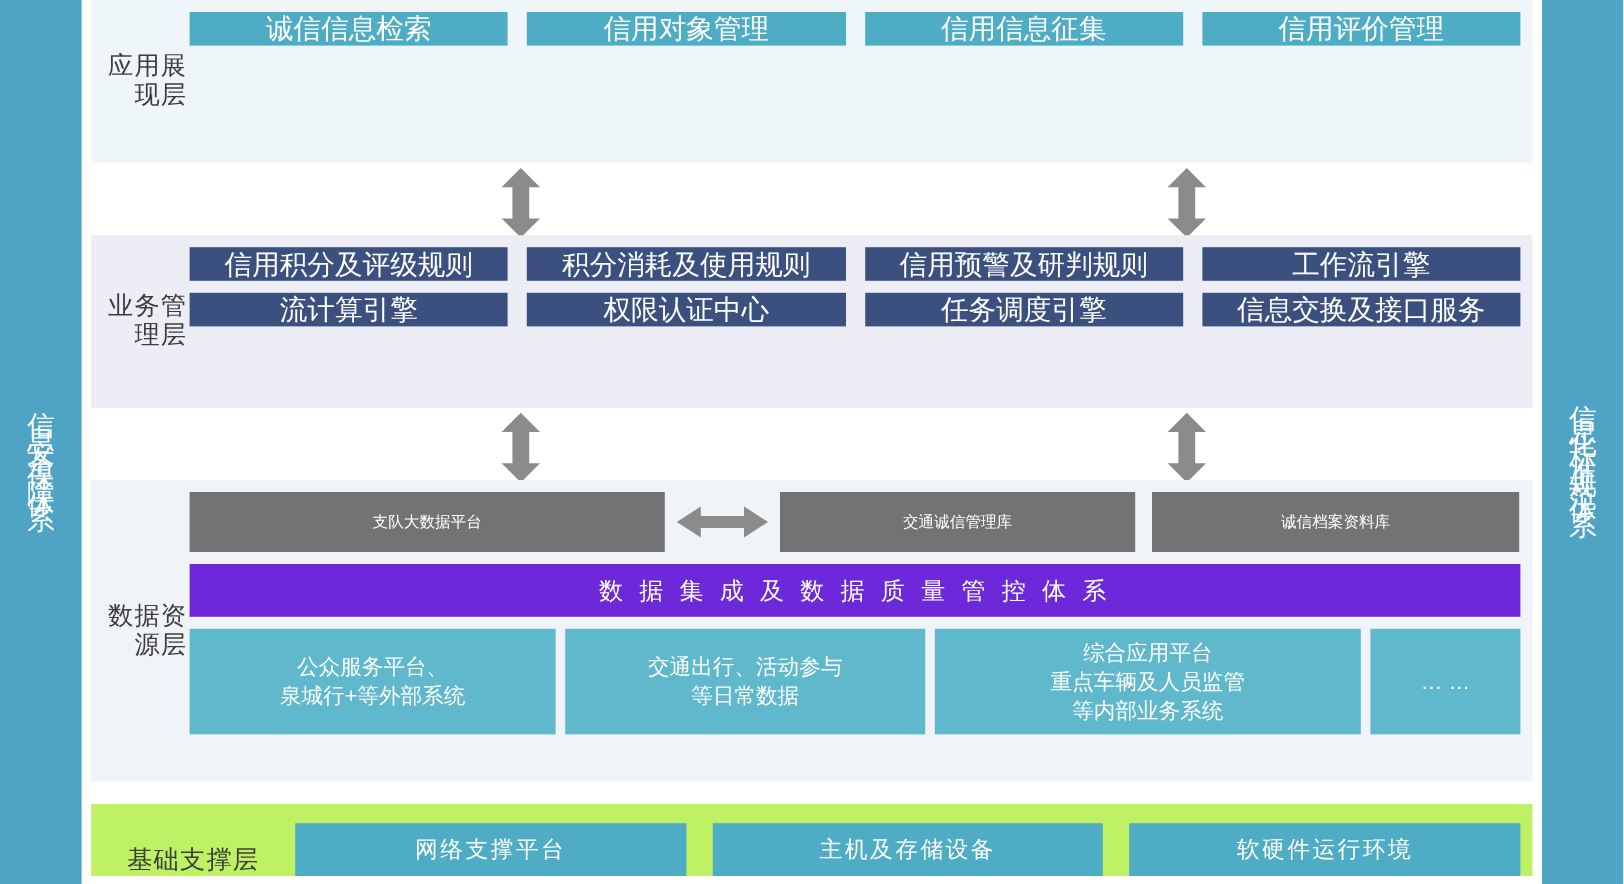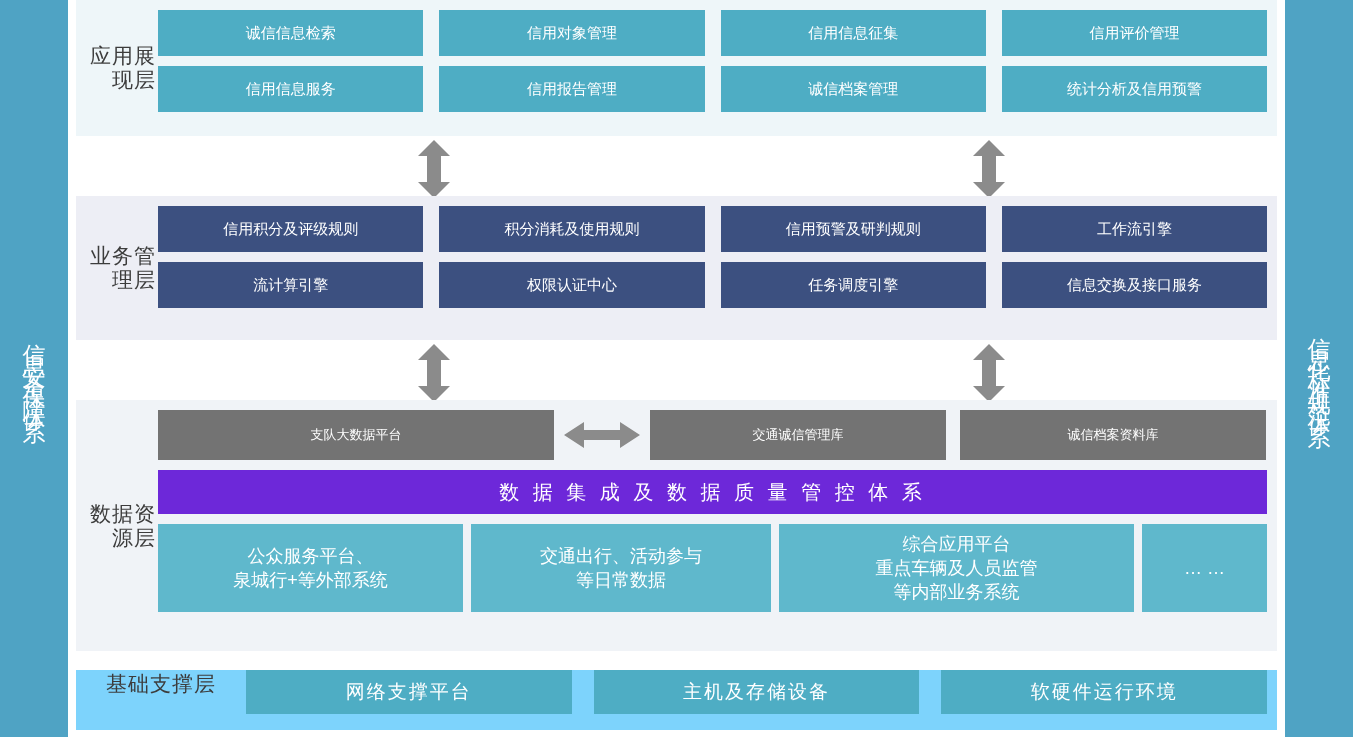--- a/index.html
+++ b/index.html
@@ -83,25 +83,25 @@
 
   .row {
     display: flex;
     gap: 16px;
     margin-bottom: 10px;
   }
   .row:last-child { margin-bottom: 0; }
 
   .cell {
     flex: 1 1 0;
-    height: 46px;
-    display: flex;
-    align-items: center;
-    justify-content: center;
-    font-size: 15px;
+    height: 28px;
+    display: flex;
+    align-items: center;
+    justify-content: center;
+    font-size: 23px;
     color: #ffffff;
     text-align: center;
     box-sizing: border-box;
   }
 
   
   #layer-app { top: 0; height: 136px; background: #eef6f9; }
   #layer-app .cell { background: #4eadc4; }
 
   
@@ -155,22 +155,22 @@
   }
   .src-1 { flex: 0 0 305px; }
   .src-2 { flex: 0 0 355px; }
   .src-3 { flex: 0 0 300px; }
   .src-4 { flex: 1 1 auto; }
 
   
   #layer-base {
     top: 670px;
     height: 60px;
-    background: #7dd3fc;
-    align-items: flex-start;
+    background: #bef264;
+    align-items: flex-end;
     padding: 0;
   }
   #layer-base .base-title {
     width: 170px;
     flex: 0 0 170px;
     display: flex;
     align-items: center;
     justify-content: center;
     color: #3c3c3c;
     font-size: 21px;
@@ -220,26 +220,20 @@
     <div class="layer" id="layer-app">
       <div class="layer-title">
         <span>应用展现层</span>
       </div>
       <div class="layer-body">
         <div class="row">
           <div class="cell">诚信信息检索</div>
           <div class="cell">信用对象管理</div>
           <div class="cell">信用信息征集</div>
           <div class="cell">信用评价管理</div>
-        </div>
-        <div class="row">
-          <div class="cell">信用信息服务</div>
-          <div class="cell">信用报告管理</div>
-          <div class="cell">诚信档案管理</div>
-          <div class="cell">统计分析及信用预警</div>
         </div>
       </div>
     </div>
 
     <div class="varrow" style="left:340px; top:140px;">
       <svg width="36" height="58" viewBox="0 0 36 58">
         <polygon points="18,0 34,16 25,16 25,42 34,42 18,58 2,42 11,42 11,16 2,16" fill="#8b8b8b"></polygon>
       </svg>
     </div>
     <div class="varrow" style="left:895px; top:140px;">

